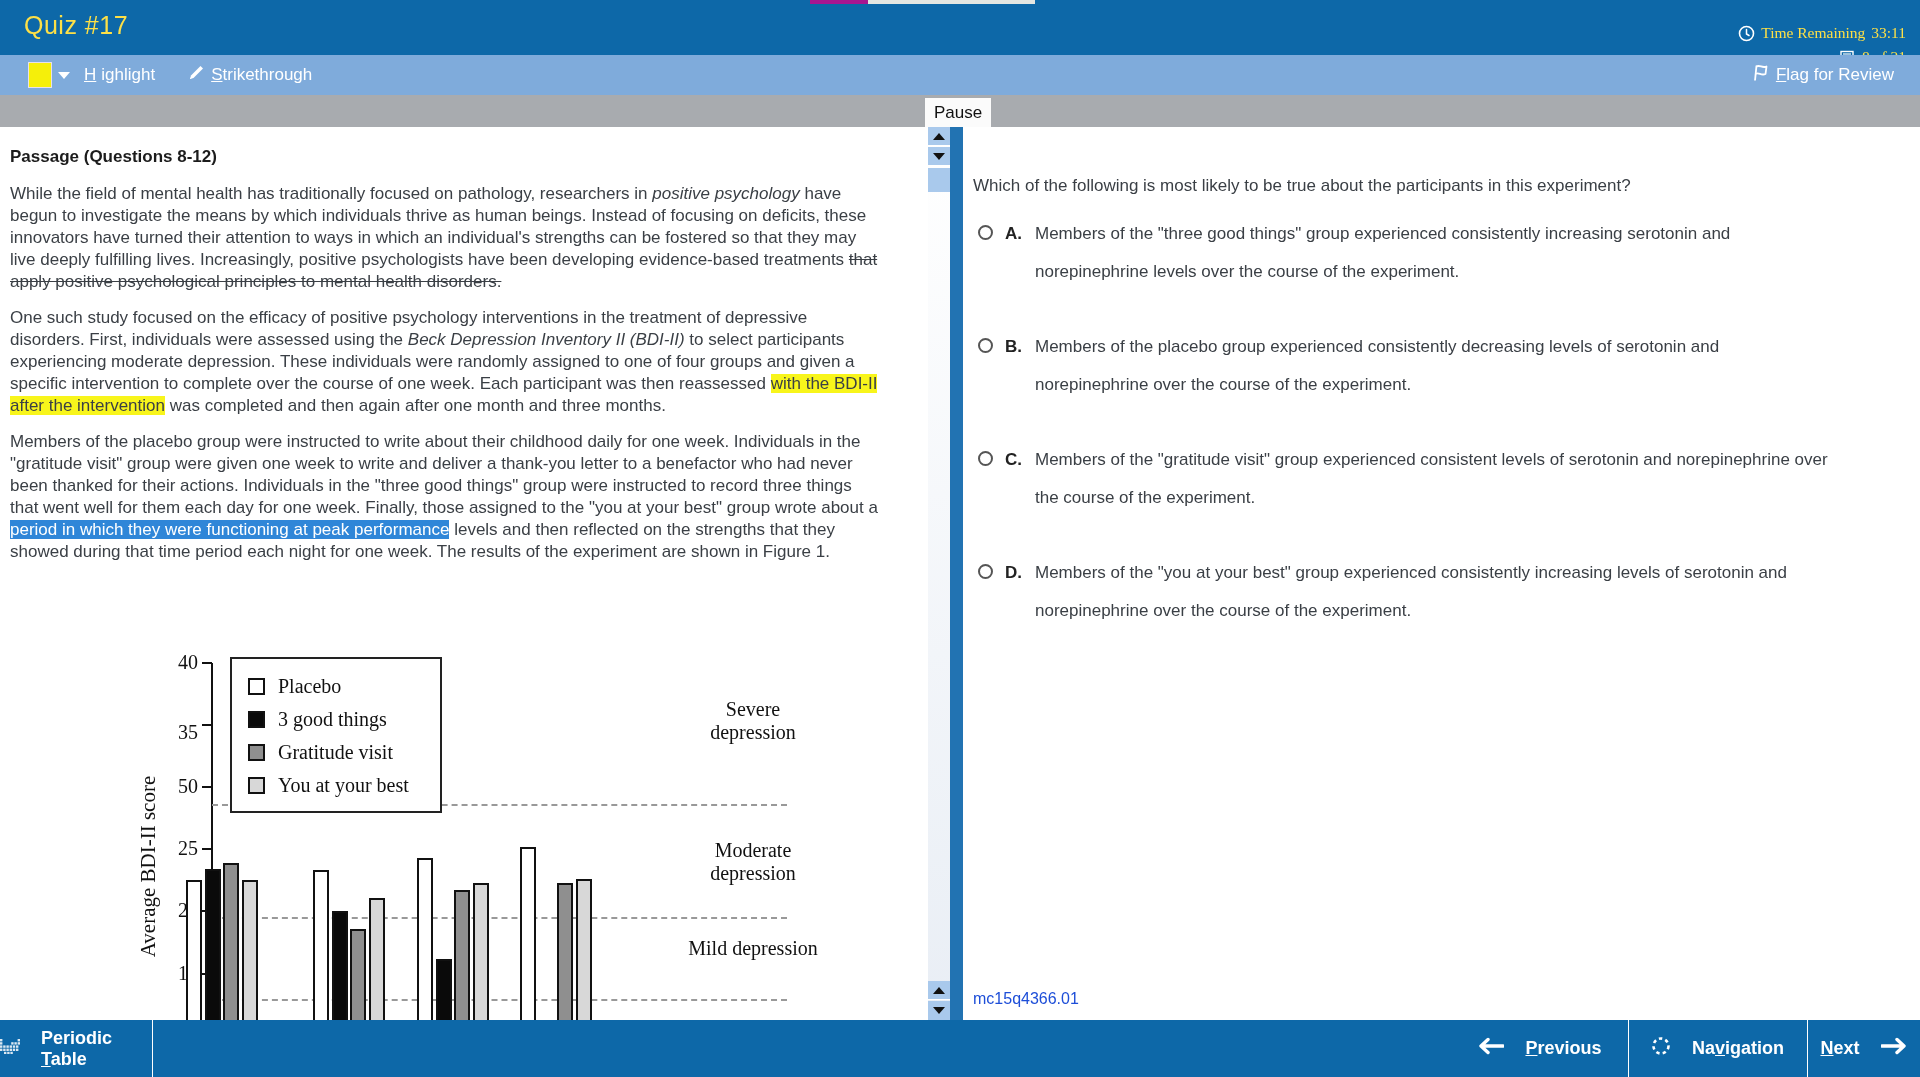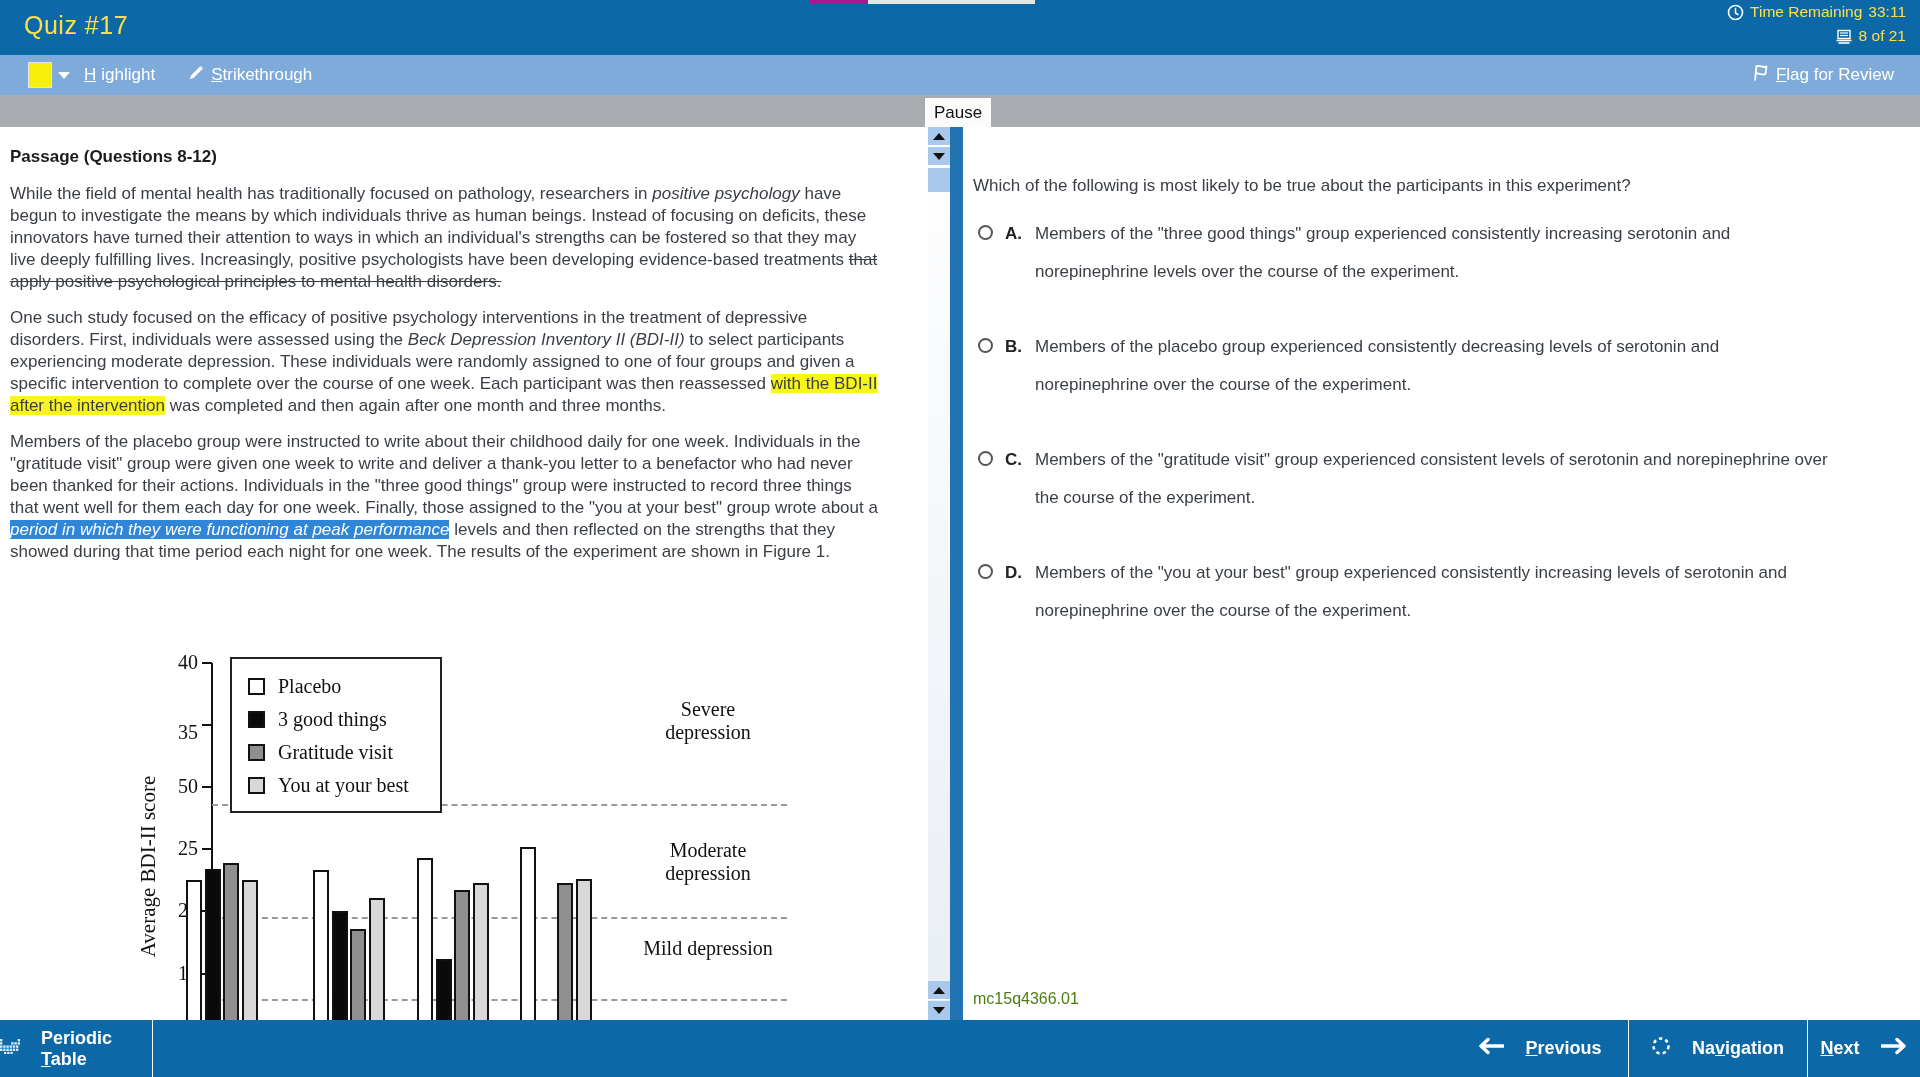--- a/index.html
+++ b/index.html
@@ -7,21 +7,21 @@
               font-family:"Liberation Sans", sans-serif; }
   .screen { position:relative; width:1920px; height:1077px; background:#fff; overflow:hidden; }
 
   
   .strip-purple { position:absolute; left:810px; top:0; width:58px; height:4px; background:#a81690; z-index:60; }
   .strip-light  { position:absolute; left:868px; top:0; width:167px; height:4px; background:#e3e6e2; z-index:60; }
 
   
   .header { position:absolute; left:0; top:0; width:1920px; height:55px; background:#0d68a8; color:#fde047; }
   .quiz-title { position:absolute; left:24px; top:11px; font-size:25px; letter-spacing:0.5px; }
-  .hdr-right { position:absolute; right:14px; top:0; text-align:left; font-size:15.5px; line-height:22px; }
+  .hdr-right { position:absolute; right:14px; top:21px; text-align:left; font-size:15.5px; line-height:22px;font-family:Liberation Serif, serif; }
   .hdr-line { display:flex; justify-content:flex-end; align-items:center; gap:6px; height:24px; }
   .hdr-icon svg { display:block; }
 
   
   .toolbar { position:absolute; left:0; top:55px; width:1920px; height:40px; background:#7fabdb; color:#fff; font-size:17px; }
   .tb-left { position:absolute; left:28px; top:0; height:40px; display:flex; align-items:center; gap:6px; }
   .swatch { width:24px; height:26px; background:#f5ef0a; border:1px solid #e6e0ea; display:inline-block; }
   .caret { width:0; height:0; border-left:6px solid transparent; border-right:6px solid transparent; border-top:7px solid #fff; display:inline-block; margin-right:8px;}
   .tb-btn { display:flex; align-items:center; gap:5px; cursor:default; }
   .tb-btn + .tb-btn { margin-left:26px; }
@@ -34,53 +34,53 @@
                color:#111; font-size:17px; text-align:center; line-height:29px; }
 
   
   .passage-panel { position:absolute; left:0; top:127px; width:928px; height:893px; background:#fff; overflow:hidden; }
   .passage-inner { padding:20px 10px 0 10px; width:888px; }
   .panel-heading { font-size:17px; font-weight:bold; color:#1c1c1c; margin-bottom:16px; }
   .passage-inner p { width:872px; font-size:17px; line-height:22px; color:#3a3f45; margin-bottom:14px;margin-top:12px; }
   .seg-i { font-style:italic; }
   .seg-strike { text-decoration:line-through; }
   .seg-hl { background:#f8f51b; }
-  .seg-sel { background:#2f86d8; color:#fff;font-style:italic; }
+  .seg-sel { background:#2f86d8; color:#fff; }
 
   
   .vscroll { position:absolute; left:928px; top:127px; width:22px; height:893px;
              background:linear-gradient(to bottom,#ffffff,#e9eef5); }
   .sb-btn { position:absolute; left:0; width:22px; height:19px; background:#a9c9ec; border-bottom:1px solid #fff; }
   .tri-up { position:absolute; left:5px; top:6px; width:0; height:0;
             border-left:6px solid transparent; border-right:6px solid transparent; border-bottom:7px solid #111; }
   .tri-dn { position:absolute; left:5px; top:6px; width:0; height:0;
             border-left:6px solid transparent; border-right:6px solid transparent; border-top:7px solid #111; }
   .sb-thumb { position:absolute; left:0; top:41px; width:22px; height:24px; background:#a9c9ec; }
   .divider { position:absolute; left:950px; top:127px; width:13px; height:893px; background:#2273b2; }
 
   .question-panel { position:absolute; left:963px; top:127px; width:957px; height:893px; background:#fff; }
   .question-inner { padding:34px 0 0 10px; }
   .q-prompt { font-size:17px; color:#3a3f45; margin-top:15px; }
   .options { margin-top:19px; }
   .option { display:flex; margin-bottom:37px; }
   .radio { width:15px; height:15px; border:2px solid #555; border-radius:50%; background:#fff; margin:10px 0 0 5px; flex:none; }
   .opt-letter { width:30px; margin-left:12px; font-weight:bold; color:#222; font-size:17px; line-height:38px; flex:none; }
   .opt-text { width:795px; font-size:17px; line-height:38px; color:#3a3f45; }
-  .qid { position:absolute; left:10px; bottom:12px; color:#4d7c0f; font-size:16px; }
+  .qid { position:absolute; left:10px; bottom:12px; color:#1d4ed8; font-size:16px; }
 
   
   .chart { position:absolute; left:130px; top:510px; width:690px; height:430px;
            font-family:"Liberation Serif", serif; color:#111; }
   .vaxis { position:absolute; left:81px; top:26px; width:2px; height:404px; background:#111; }
   .ylabel { position:absolute; left:-172px; top:217px; width:380px; text-align:center;
             transform:rotate(-90deg); font-size:21px; }
   .ytick-mark { position:absolute; left:72px; width:10px; height:2px; background:#111; }
   .ytick-label { position:absolute; left:28px; width:40px; text-align:right; font-size:20px; }
   .dash { position:absolute; left:82px; width:575px; border-top:2px dashed #999; }
-  .zone-label { position:absolute; left:508px; width:140px; text-align:center; font-size:20px; line-height:23px; }
+  .zone-label { position:absolute; left:553px; width:140px; text-align:center; font-size:20px; line-height:23px; }
   .legend { position:absolute; left:100px; top:20px; width:212px; border:2px solid #222; background:#fff; padding:11px 0 9px 16px; }
   .legend-row { display:flex; align-items:center; gap:13px; height:33px; }
   .legend-swatch { width:17px; height:17px; border:2px solid #111; flex:none; }
   .legend-text { font-size:20px; }
   .bar { position:absolute; width:16px; border:2px solid #111; border-bottom:none; }
 
   
   .footer { position:absolute; left:0; top:1020px; width:1920px; height:57px; background:#0d68a8; color:#fff; }
   .f-btn { position:absolute; top:0; height:57px; display:flex; align-items:center; justify-content:center;
            gap:21px; font-size:18px; font-weight:bold; }

